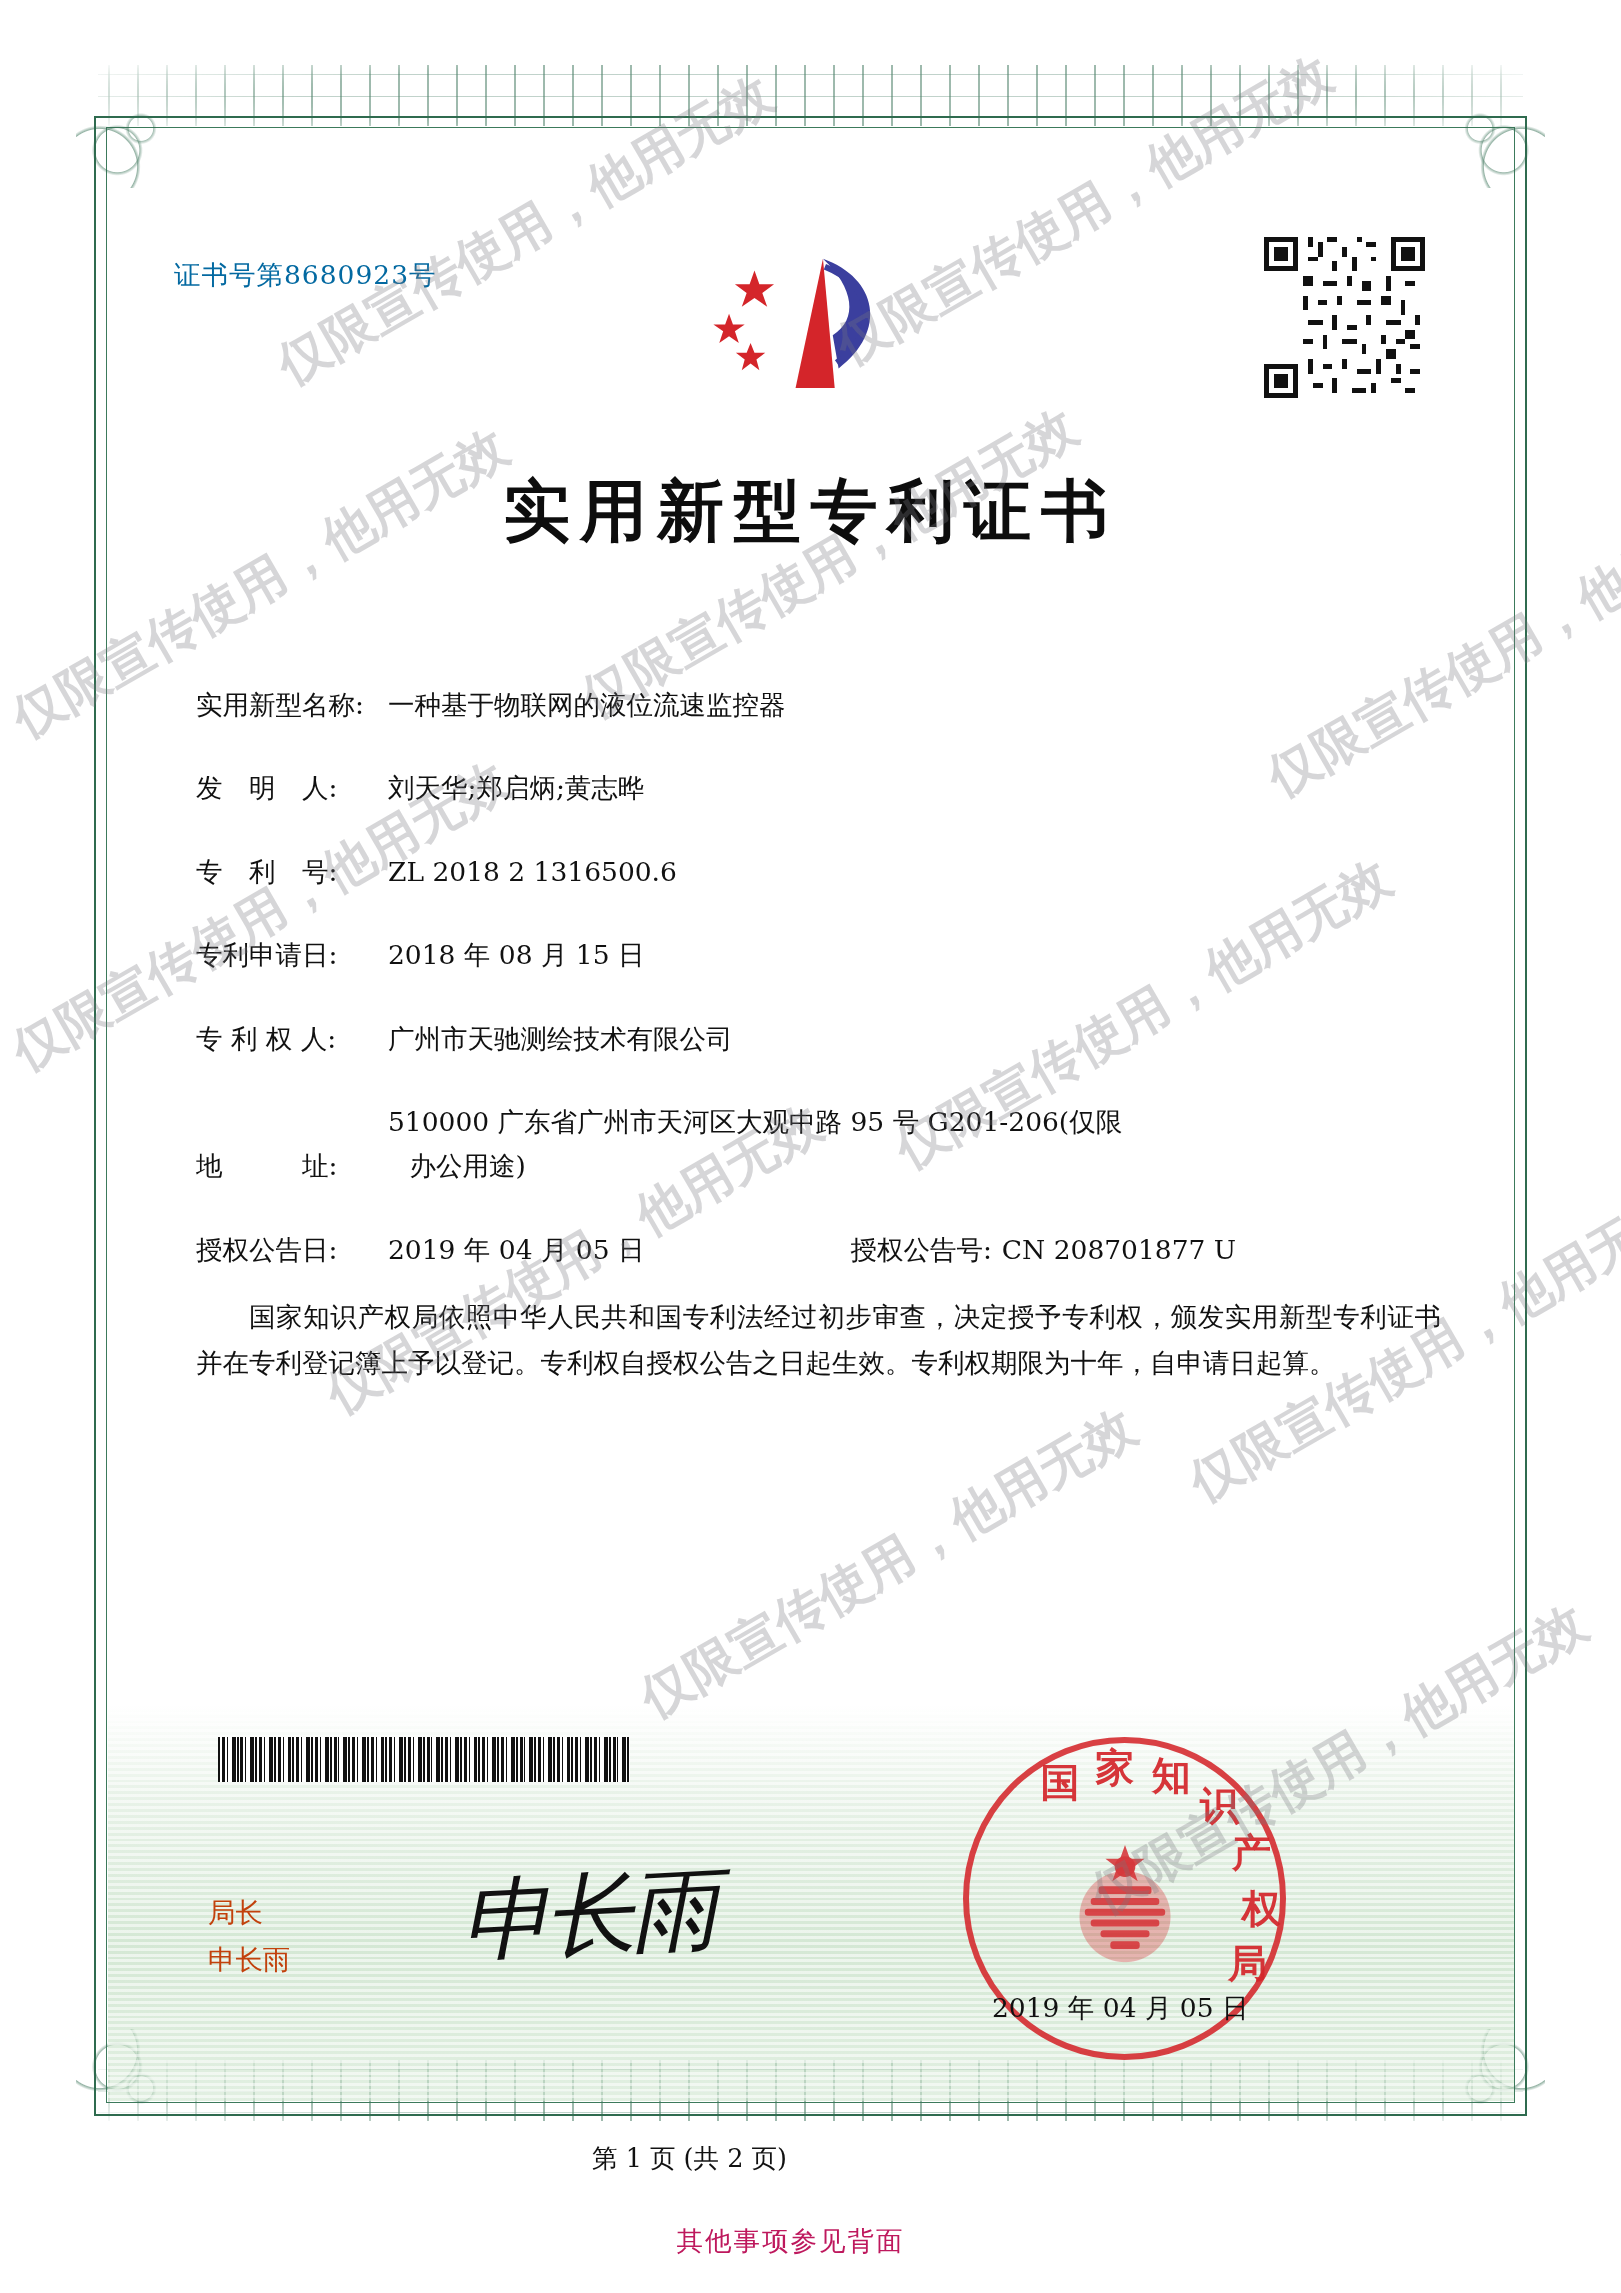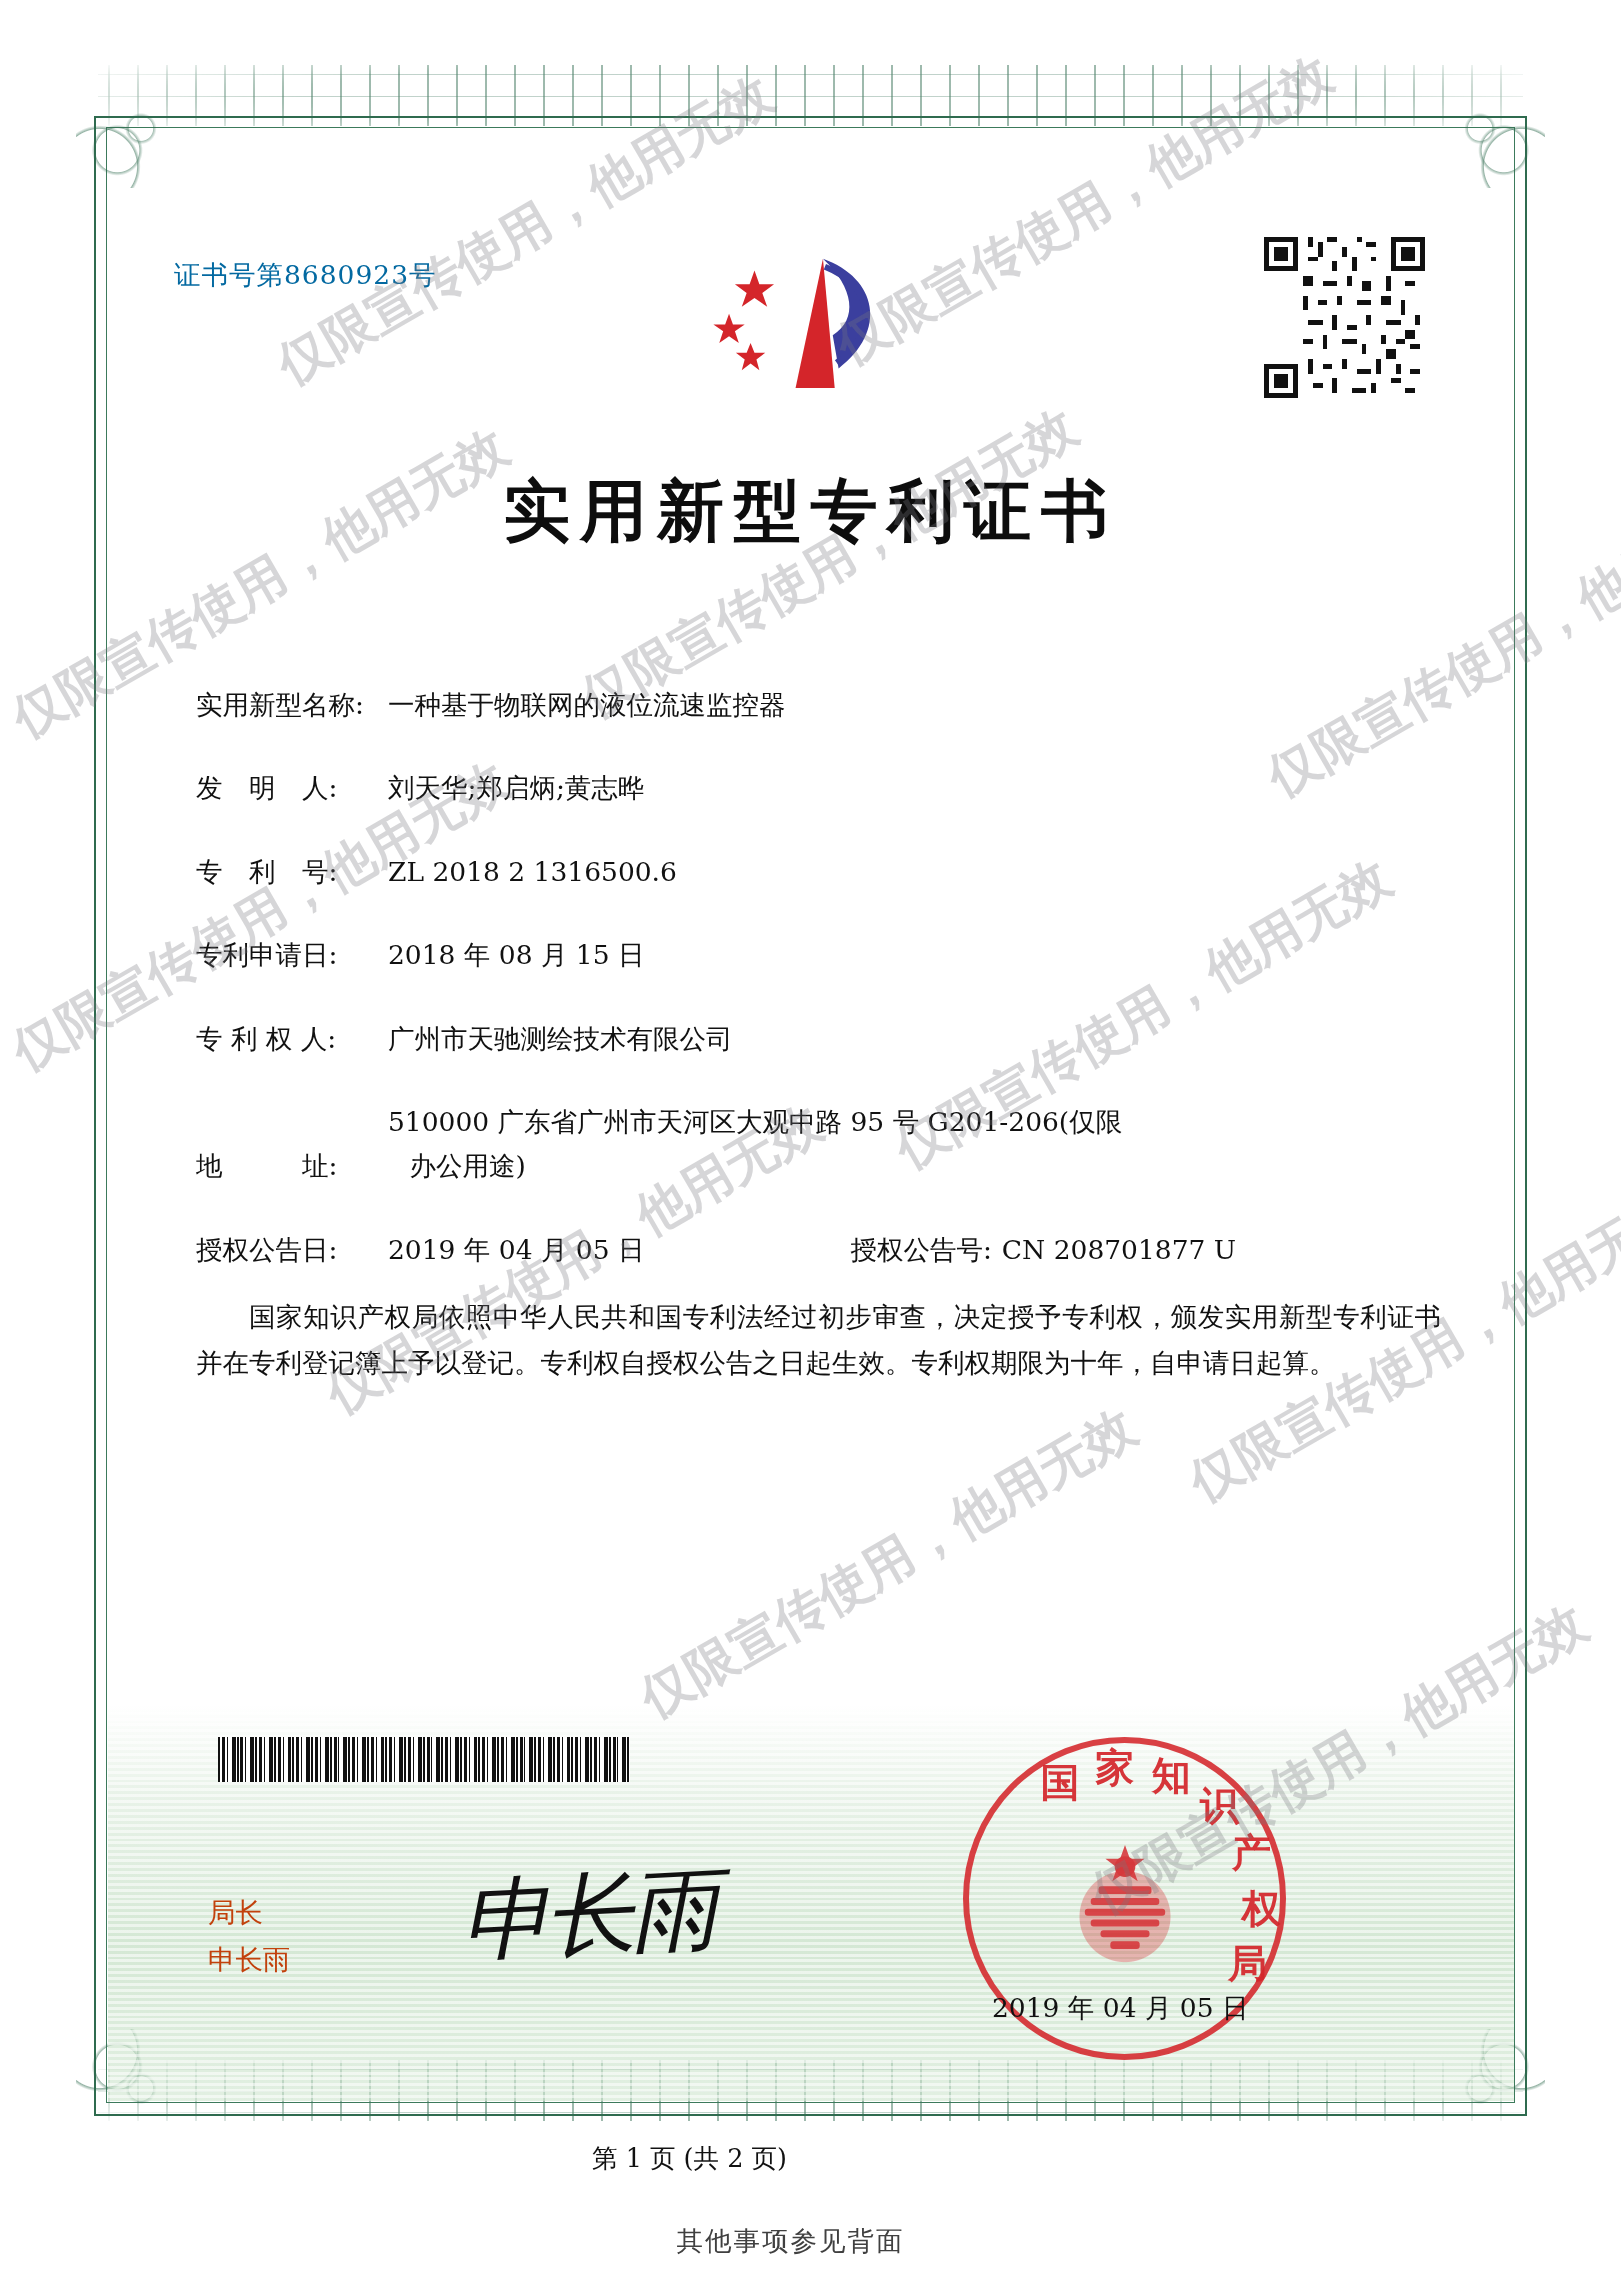--- a/index.html
+++ b/index.html
@@ -292,21 +292,21 @@
     font-size: 25.5px;
     color: #111;
   }
   .bottom-note {
     position: absolute;
     left: 0;
     top: 2223px;
     width: 1581px;
     text-align: center;
     font-size: 26.5px;
-    color: #404040;
+    color: #be185d;
     letter-spacing: 2px;
   }
 
   
   .watermark-layer {
     position: absolute;
     left: 0; top: 0;
     width: 1621px;
     height: 2294px;
     pointer-events: none;

